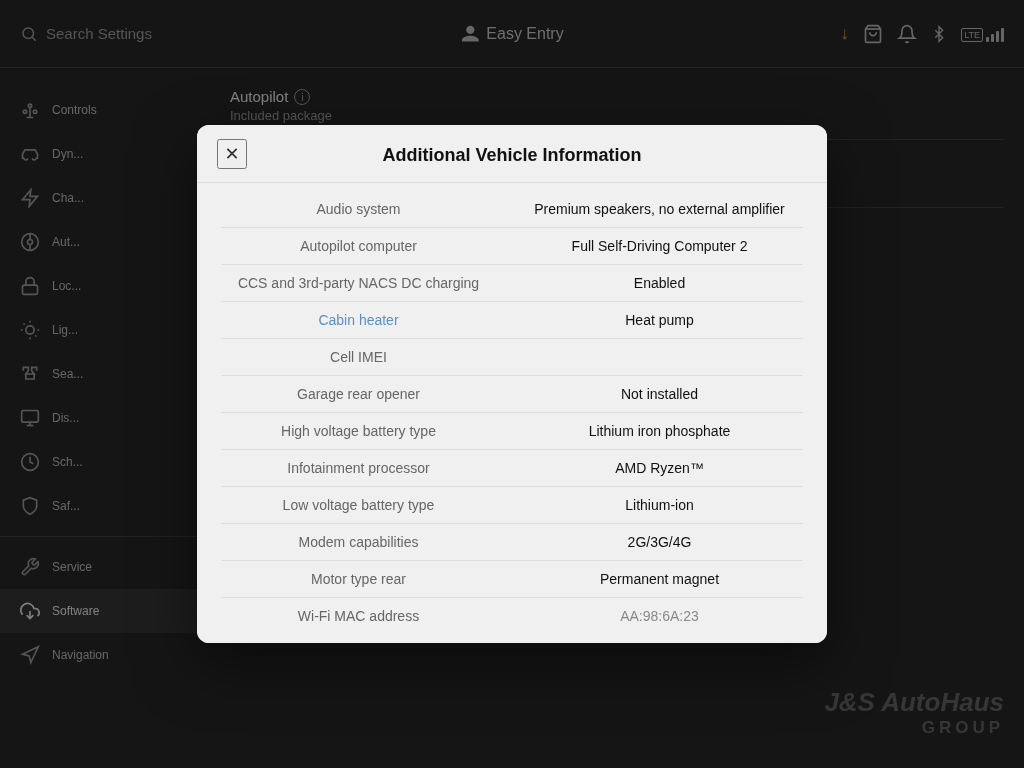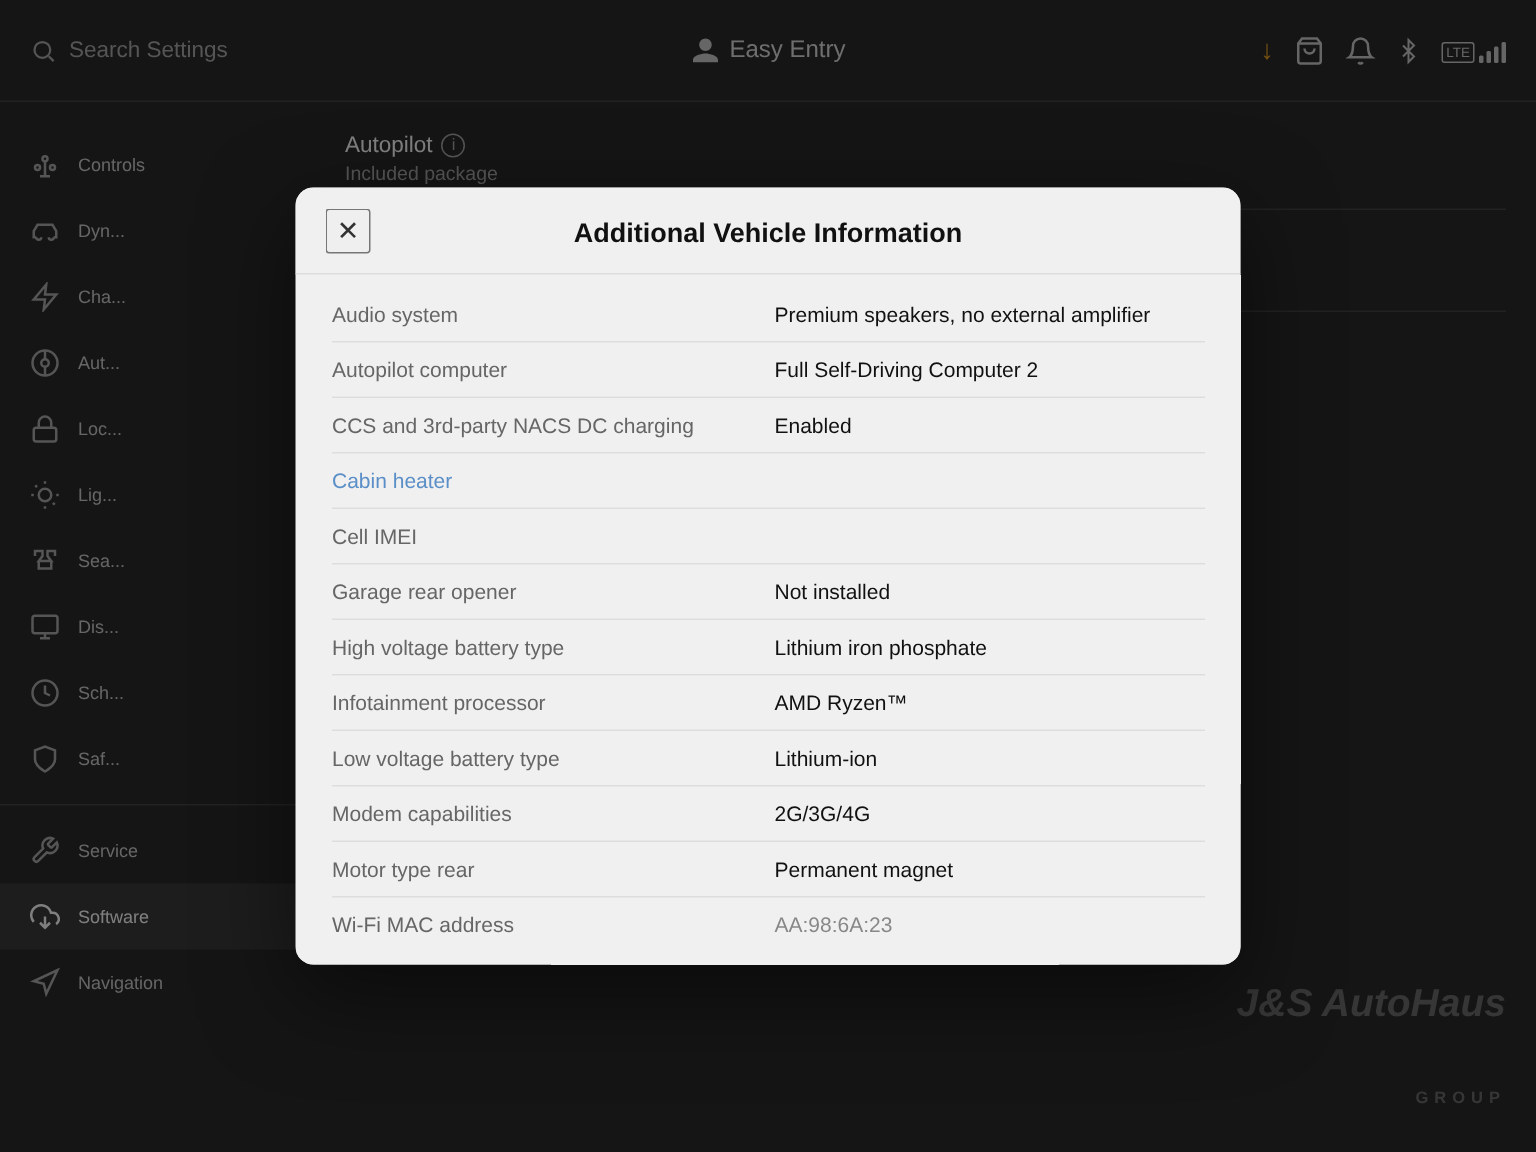--- a/index.html
+++ b/index.html
@@ -238,20 +238,21 @@
       font-size: 18px;
       color: #333;
       font-weight: 300;
     }
 
     .modal-body {
       padding: 8px 24px 20px;
       overflow-y: auto;
       max-height: 460px;
       background: #f0f0f0;
+      text-align: center;
     }
 
     .info-row {
       display: grid;
       grid-template-columns: 1fr 1fr;
       gap: 8px;
       padding: 10px 0;
       border-bottom: 1px solid #ddd;
       align-items: start;
     }
@@ -456,21 +457,21 @@
     <div class="section-item">
       <div class="section-item-title">
         <span>Premium Connectivity</span>
         <span class="info-circle">i</span>
       </div>
       <div class="section-item-sub">Expires on Jul 17, 2026</div>
     </div>
 
     <div class="watermark">
       <span style="font-style:italic; font-size:26px; font-weight:bold; color:#888;">J&amp;S AutoHaus</span>
-      <span class="watermark-sub" style="color:#888; letter-spacing:4px; font-size:11px; font-style:normal;margin-top:42px;">GROUP</span>
+      <span class="watermark-sub" style="color:#888; letter-spacing:4px; font-size:17px; font-style:normal;">GROUP</span>
     </div>
   </div>
 
 </div>
 
 <div class="modal-overlay">
   <div class="modal">
     <div class="modal-header">
       <button class="modal-close">✕</button>
       <span class="modal-title">Additional Vehicle Information</span>
@@ -483,20 +484,21 @@
         <div class="info-row">
           <div class="info-label">Autopilot computer</div>
           <div class="info-value">Full Self-Driving Computer 2</div>
         </div>
         <div class="info-row">
           <div class="info-label">CCS and 3rd-party NACS DC charging</div>
           <div class="info-value">Enabled</div>
         </div>
         <div class="info-row">
           <div class="info-label highlight">Cabin heater</div>
+          <div class="info-value">Heat pump</div>
         </div>
         <div class="info-row">
           <div class="info-label">Cell IMEI</div>
         </div>
         <div class="info-row">
           <div class="info-label">Garage rear opener</div>
           <div class="info-value">Not installed</div>
         </div>
         <div class="info-row">
           <div class="info-label">High voltage battery type</div>

